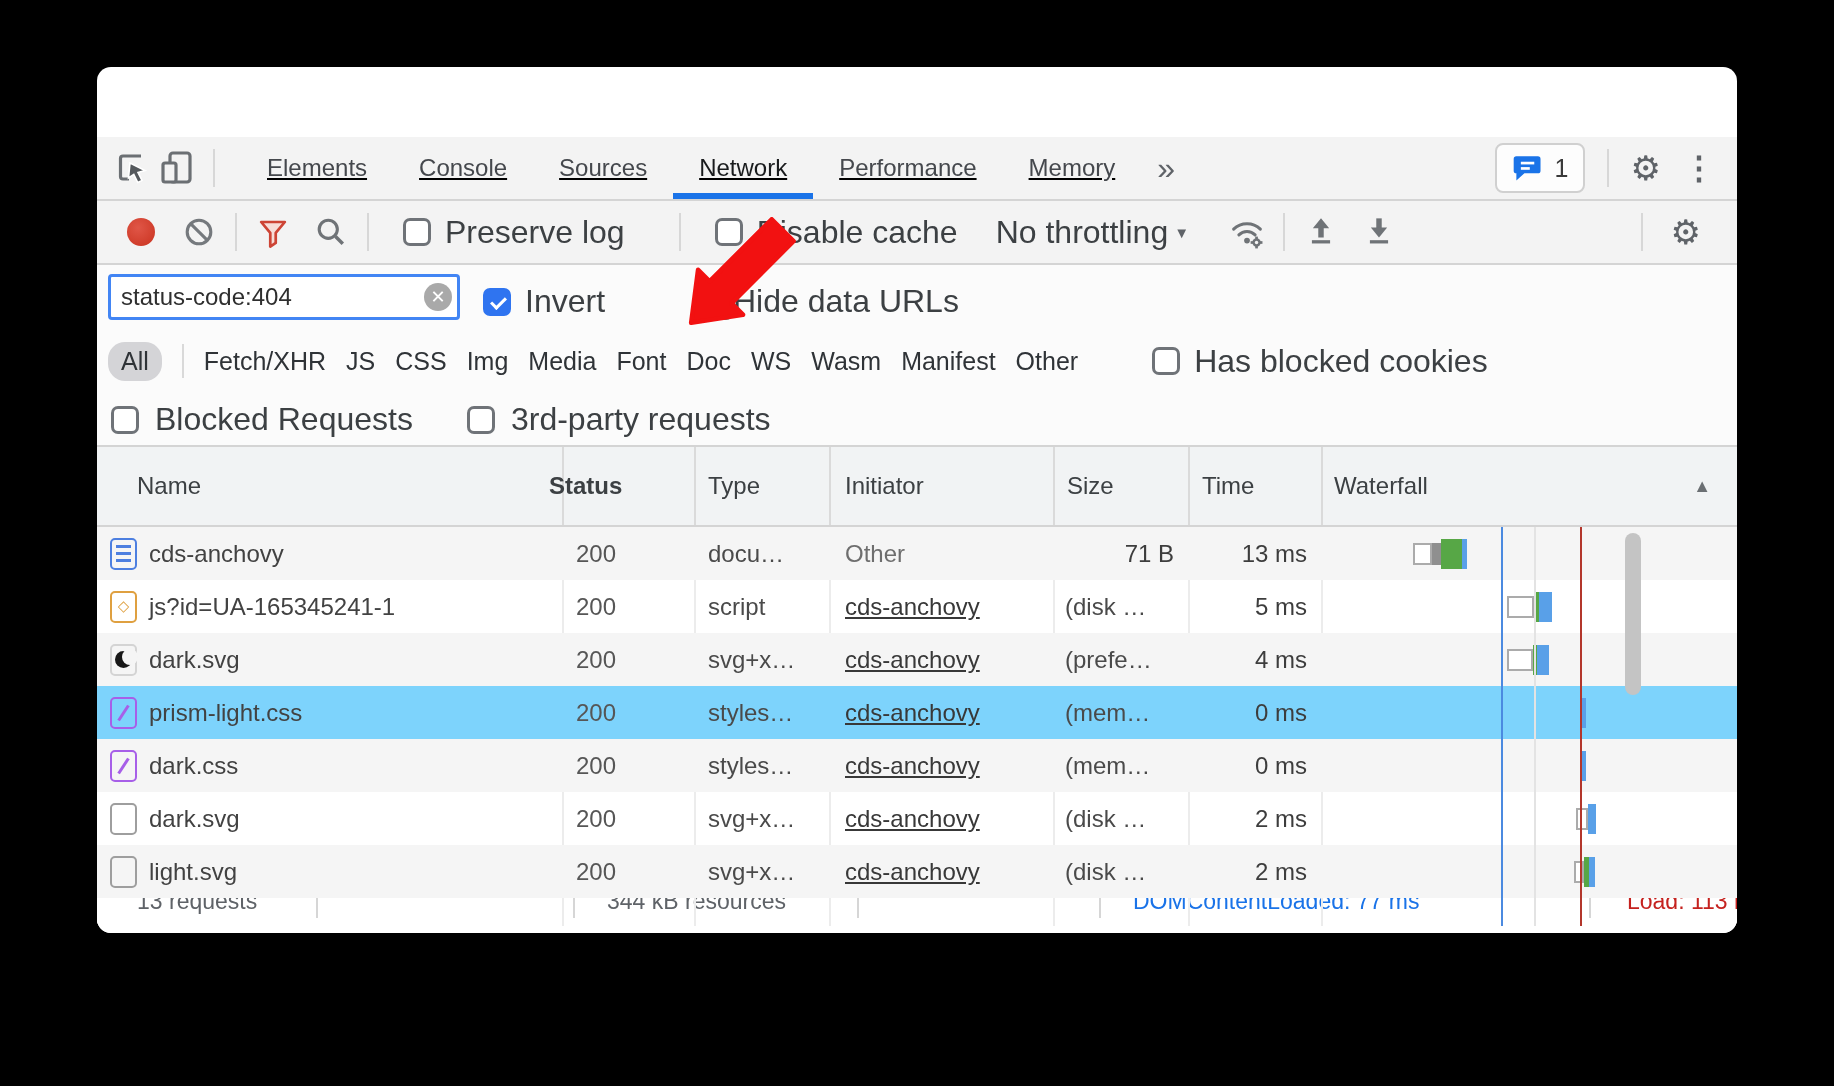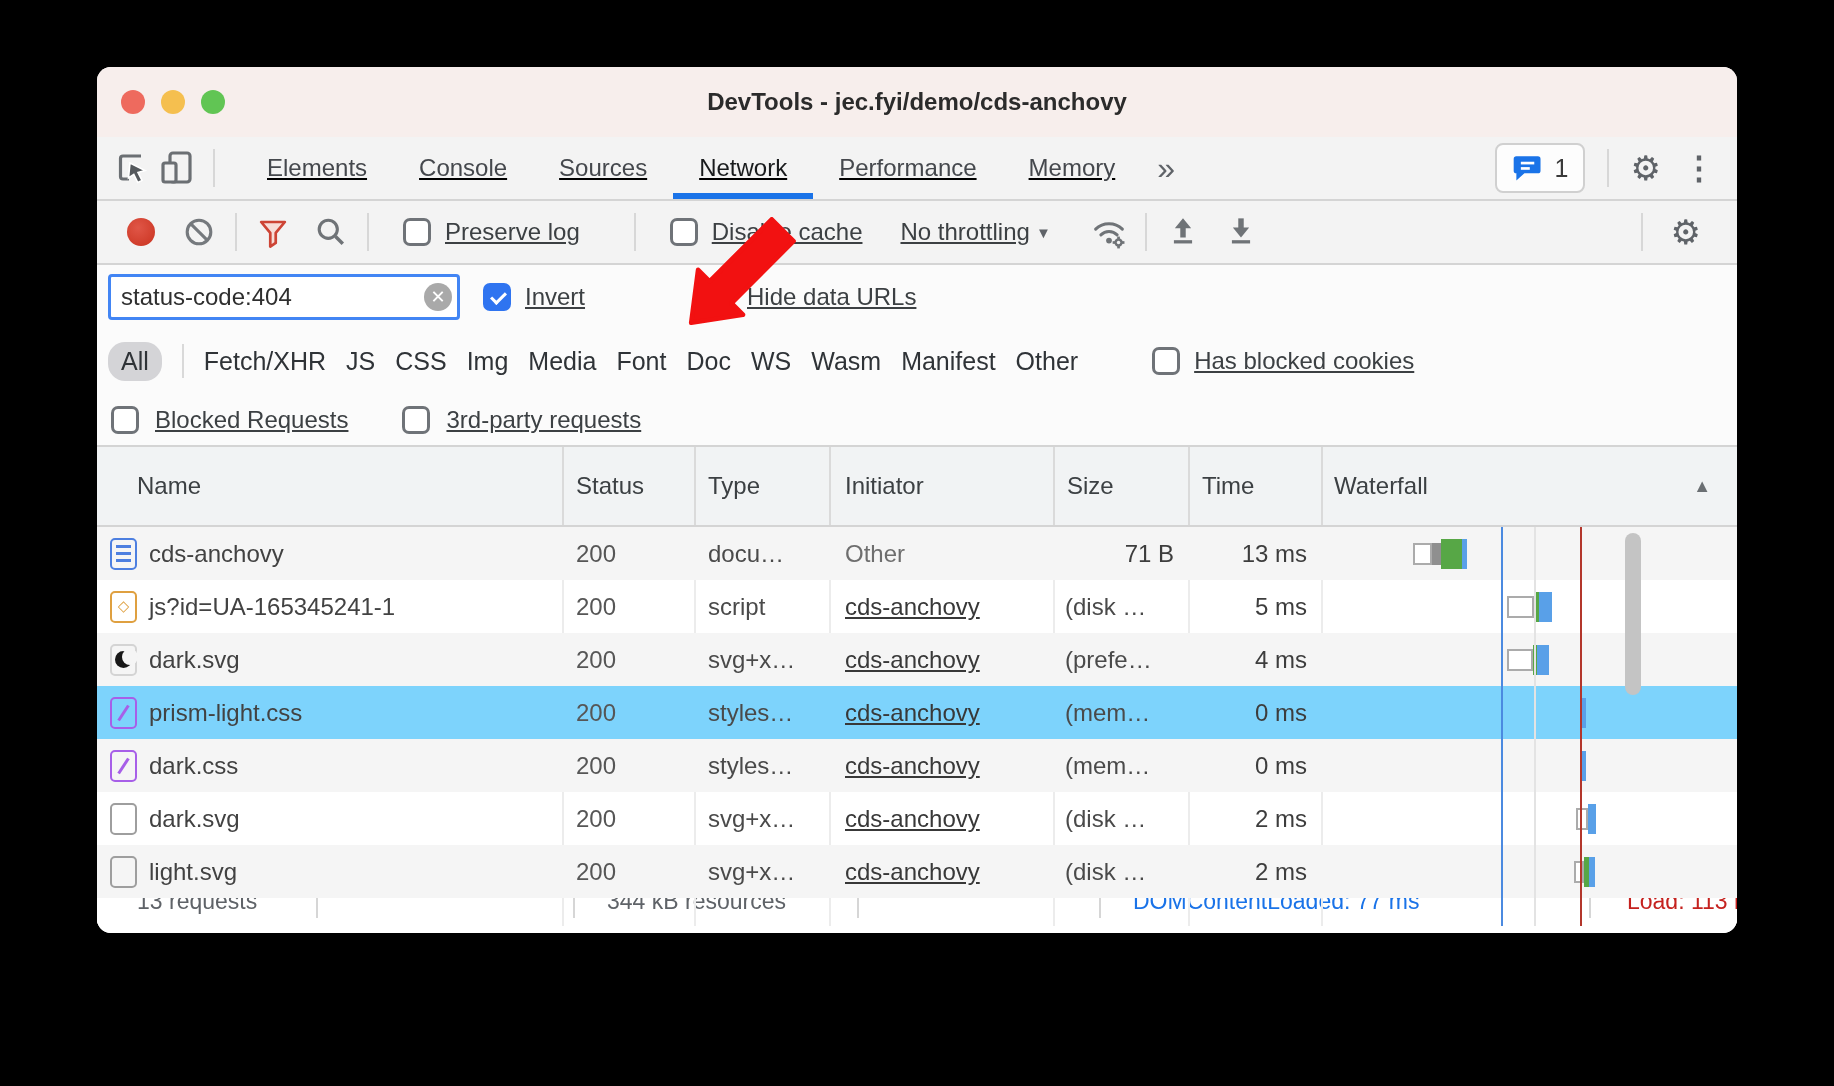--- a/index.html
+++ b/index.html
@@ -31,38 +31,38 @@
   .tabbar-right{margin-left:auto;display:flex;align-items:center;gap:22px;padding-right:22px;}
   .badge{display:flex;align-items:center;gap:10px;height:46px;padding:0 14px;border:2px solid #d0d0d0;
     border-radius:8px;background:#fdfdfd;}
   .badge-num{font-size:25px;color:#3a3a3a;}
   .glyph{color:#5f6368;line-height:1;}
   
   .toolbar{position:absolute;left:0;top:134px;width:100%;height:64px;background:#f3f3f3;
     border-bottom:2px solid #d4d4d4;display:flex;align-items:center;box-sizing:border-box;
     padding:0 22px;gap:14px;}
   .record-dot{width:28px;height:28px;border-radius:50%;background:radial-gradient(circle at 40% 35%,#e05647,#c9321f);flex:none;margin:0 8px;}
-  .tb-label{font-size:24px;color:#3c4043;white-space:nowrap;text-decoration:underline;}
+  .tb-label{font-size:32px;color:#3c4043;white-space:nowrap;}
   .cb{position:relative;width:28px;height:28px;border:3px solid #6f7378;border-radius:7px;
     background:#fff;box-sizing:border-box;flex:none;}
   .cb.checked{background:#2f74f0;border-color:#2f74f0;}
   .cb.checked::after{content:"";position:absolute;left:5px;top:6px;width:12px;height:6px;
     border-left:3.5px solid #fff;border-bottom:3.5px solid #fff;transform:rotate(-45deg);}
   .dd-arrow{font-size:15px;color:#5f6368;margin-left:6px;}
   .grow{flex:1;}
   
   .filter-area{position:absolute;left:0;top:198px;width:100%;height:182px;background:#fbfbfb;
     border-bottom:2px solid #d4d4d4;box-sizing:border-box;}
   .input-wrap{position:absolute;left:11px;top:9px;width:352px;height:46px;}
   .filter-input{width:100%;height:100%;box-sizing:border-box;border:3px solid #4285f4;border-radius:4px;
     font-size:24px;color:#2f2f2f;padding:0 44px 0 10px;font-family:"Liberation Sans",sans-serif;outline:none;background:#fff;}
   .clear-btn{position:absolute;right:8px;top:9px;width:28px;height:28px;border-radius:50%;background:#a9a9a9;
     color:#fff;font-size:18px;line-height:28px;text-align:center;}
   .invert-group{position:absolute;left:386px;top:18px;display:flex;align-items:center;gap:14px;}
-  .hide-group{position:absolute;left:608px;top:18px;display:flex;align-items:flex-end;gap:14px;}
+  .hide-group{position:absolute;left:608px;top:18px;display:flex;align-items:flex-end;}
   .chips-row{position:absolute;left:11px;top:65px;height:62px;right:20px;display:flex;align-items:center;gap:30px;}
   .chip{font-size:25px;color:#2f3337;white-space:nowrap;}
   .chip.selected{background:#d4d4d7;border-radius:17px;padding:5px 13px;}
   .chip-sep{width:2px;height:34px;background:#d9d9d9;}
   .cookies-group{display:flex;align-items:center;gap:14px;margin-left:44px;}
   .blocked-row{position:absolute;left:14px;top:127px;height:55px;display:flex;align-items:center;gap:16px;}
   .blocked-row .gap{width:22px;}
   
   .red-arrow{position:absolute;left:585px;top:150px;z-index:40;}
   
@@ -117,28 +117,20 @@
   .f-sep{position:absolute;top:16px;width:2px;height:32px;background:#d6d6d6;}
   .f-blue{color:#1a73e8;}
   .f-red{color:#c5221f;}
   svg{display:block;}
 </style>
 </head>
 <body>
 
 <div class="window">
 
-  <div class="titlebar">
-    <div class="traffic">
-      <div class="dot red"></div>
-      <div class="dot yellow"></div>
-      <div class="dot green"></div>
-    </div>
-    <div class="title">DevTools - jec.fyi/demo/cds-anchovy</div>
-  </div>
 
   <div class="tabbar">
     <div style="width:14px"></div>
     <div class="icon-btn">
       <span>
         <svg width="44" height="44" viewBox="0 0 44 44">
           <path d="M30 10 h-18 a2.5 2.5 0 0 0 -2.5 2.5 v18 a2.5 2.5 0 0 0 2.5 2.5 h6" fill="none" stroke="#6b6f73" stroke-width="3.2"></path>
           <polygon points="19,17 34,24.5 27,26.5 31,34.5 26.8,36.5 22.8,28.5 17.5,32" fill="#55595d" stroke="#fff" stroke-width="1.6"></polygon>
         </svg>
       </span>
@@ -307,21 +299,21 @@
 
   <div class="thead" id="thead">
     <span class="sort-tri">▲</span>
   <div class="hline" style="left: 465px;"></div>
       <div class="hline" style="left: 597px;"></div>
       <div class="hline" style="left: 732px;"></div>
       <div class="hline" style="left: 956px;"></div>
       <div class="hline" style="left: 1091px;"></div>
       <div class="hline" style="left: 1224px;"></div>
       <div class="col-label" style="left: 40px;">Name</div>
-      <div class="col-label" style="left: 479px;">Status</div>
+      <div class="col-label" style="left: 452px; font-weight: bold;">Status</div>
       <div class="col-label" style="left: 611px;">Type</div>
       <div class="col-label" style="left: 748px;">Initiator</div>
       <div class="col-label" style="left: 970px;">Size</div>
       <div class="col-label" style="left: 1105px;">Time</div>
       <div class="col-label" style="left: 1237px;">Waterfall</div>
     </div>
 
   <div class="rows" id="rows">
     <div class="scrollbar"></div>
   <div class="gline" style="left: 465px;"></div>

